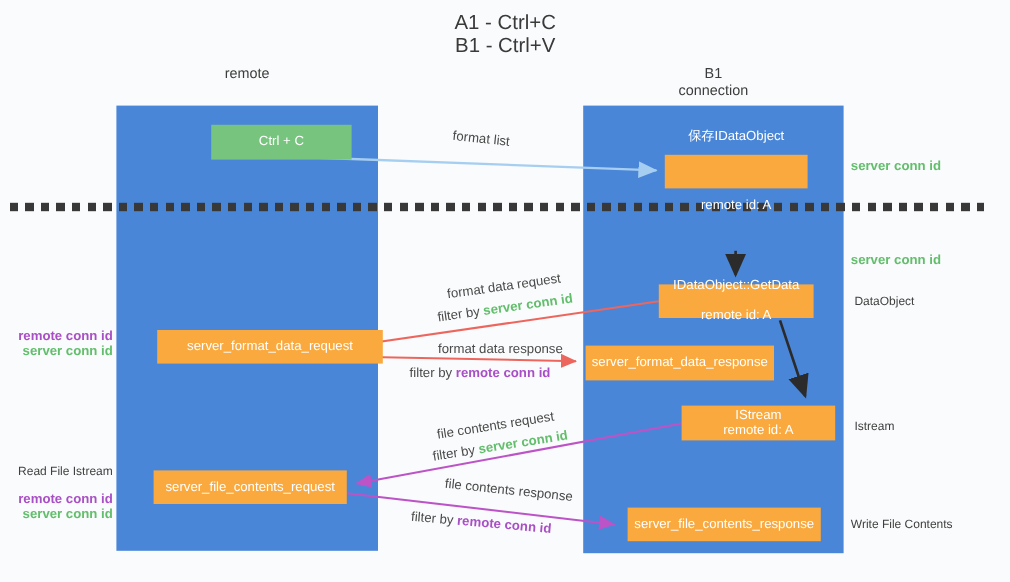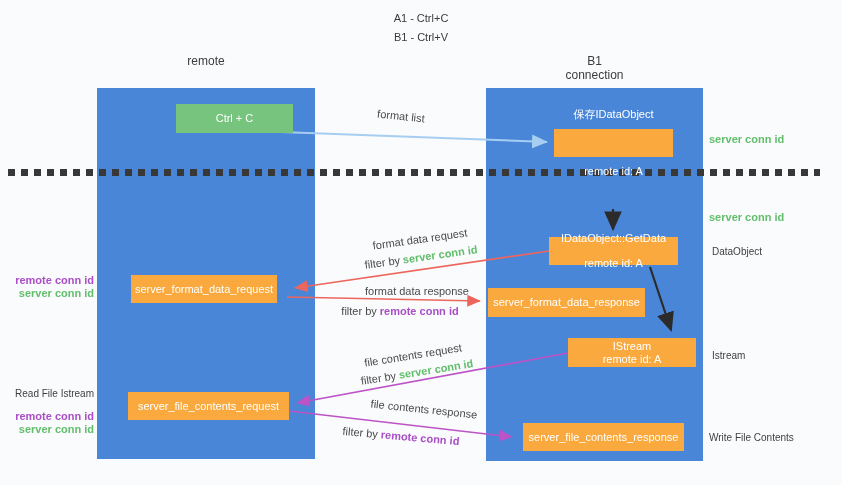--- a/index.html
+++ b/index.html
@@ -3,21 +3,21 @@
 <meta charset="utf-8">
 <style>
   html,body{margin:0;padding:0;background:var(--background,#FAFBFC);}
   .stage{
     position:relative;width:842px;height:485px;overflow:hidden;
     background:var(--background,#FAFBFC);
     font-family:"Liberation Sans", sans-serif;
     color:var(--text-dark,#3F3F3F);
   }
   .abs{position:absolute;}
-  .title{left:0;top:9px;width:842px;text-align:center;font-size:11px;line-height:19px;color:#3A3A3A;}
+  .title{left:0;top:9px;width:842px;text-align:center;font-size:17px;line-height:19px;color:#3A3A3A;}
   .col-header{text-align:center;font-size:12px;line-height:14px;color:#3C3C3C;}
   .lifeline{background:var(--lifeline-blue,#4A86D8);z-index:1;}
   .arrows{left:0;top:0;z-index:2;pointer-events:none;}
   .dotted{
     left:8px;top:169px;width:812px;height:7px;z-index:3;
     background:repeating-linear-gradient(90deg,#383838 0 7px,transparent 7px 13px);
   }
   .node{
     z-index:4;color:#FFFFFF;text-align:center;font-size:11px;
     display:flex;flex-direction:column;justify-content:center;line-height:13px;
@@ -86,21 +86,21 @@
     <line x1="287" y1="297" x2="480" y2="301" class="s-red" marker-end="url(#m-red)"></line>
     <line x1="568" y1="353" x2="297" y2="403" class="s-purple" marker-end="url(#m-purple)"></line>
     <line x1="289" y1="411" x2="512" y2="437" class="s-purple" marker-end="url(#m-purple)"></line>
   </svg>
 
   <div class="abs dotted"></div>
 
   <div class="abs node green" style="left:137px;top:104px;width:117px;height:29px;">
     <div>Ctrl + C</div>
   </div>
-  <div class="abs node orange" style="left:131px;top:275px;width:146px;height:28px;">
+  <div class="abs node orange" style="left:131px;top:275px;width:188px;height:28px;">
     <div>server_format_data_request</div>
   </div>
   <div class="abs node orange" style="left:128px;top:392px;width:161px;height:28px;">
     <div>server_file_contents_request</div>
   </div>
 
   <div class="abs node orange" style="left:554px;top:129px;width:119px;height:28px;gap:44px;">
     <div>保存IDataObject</div>
     <div>remote id: A</div>
   </div>

